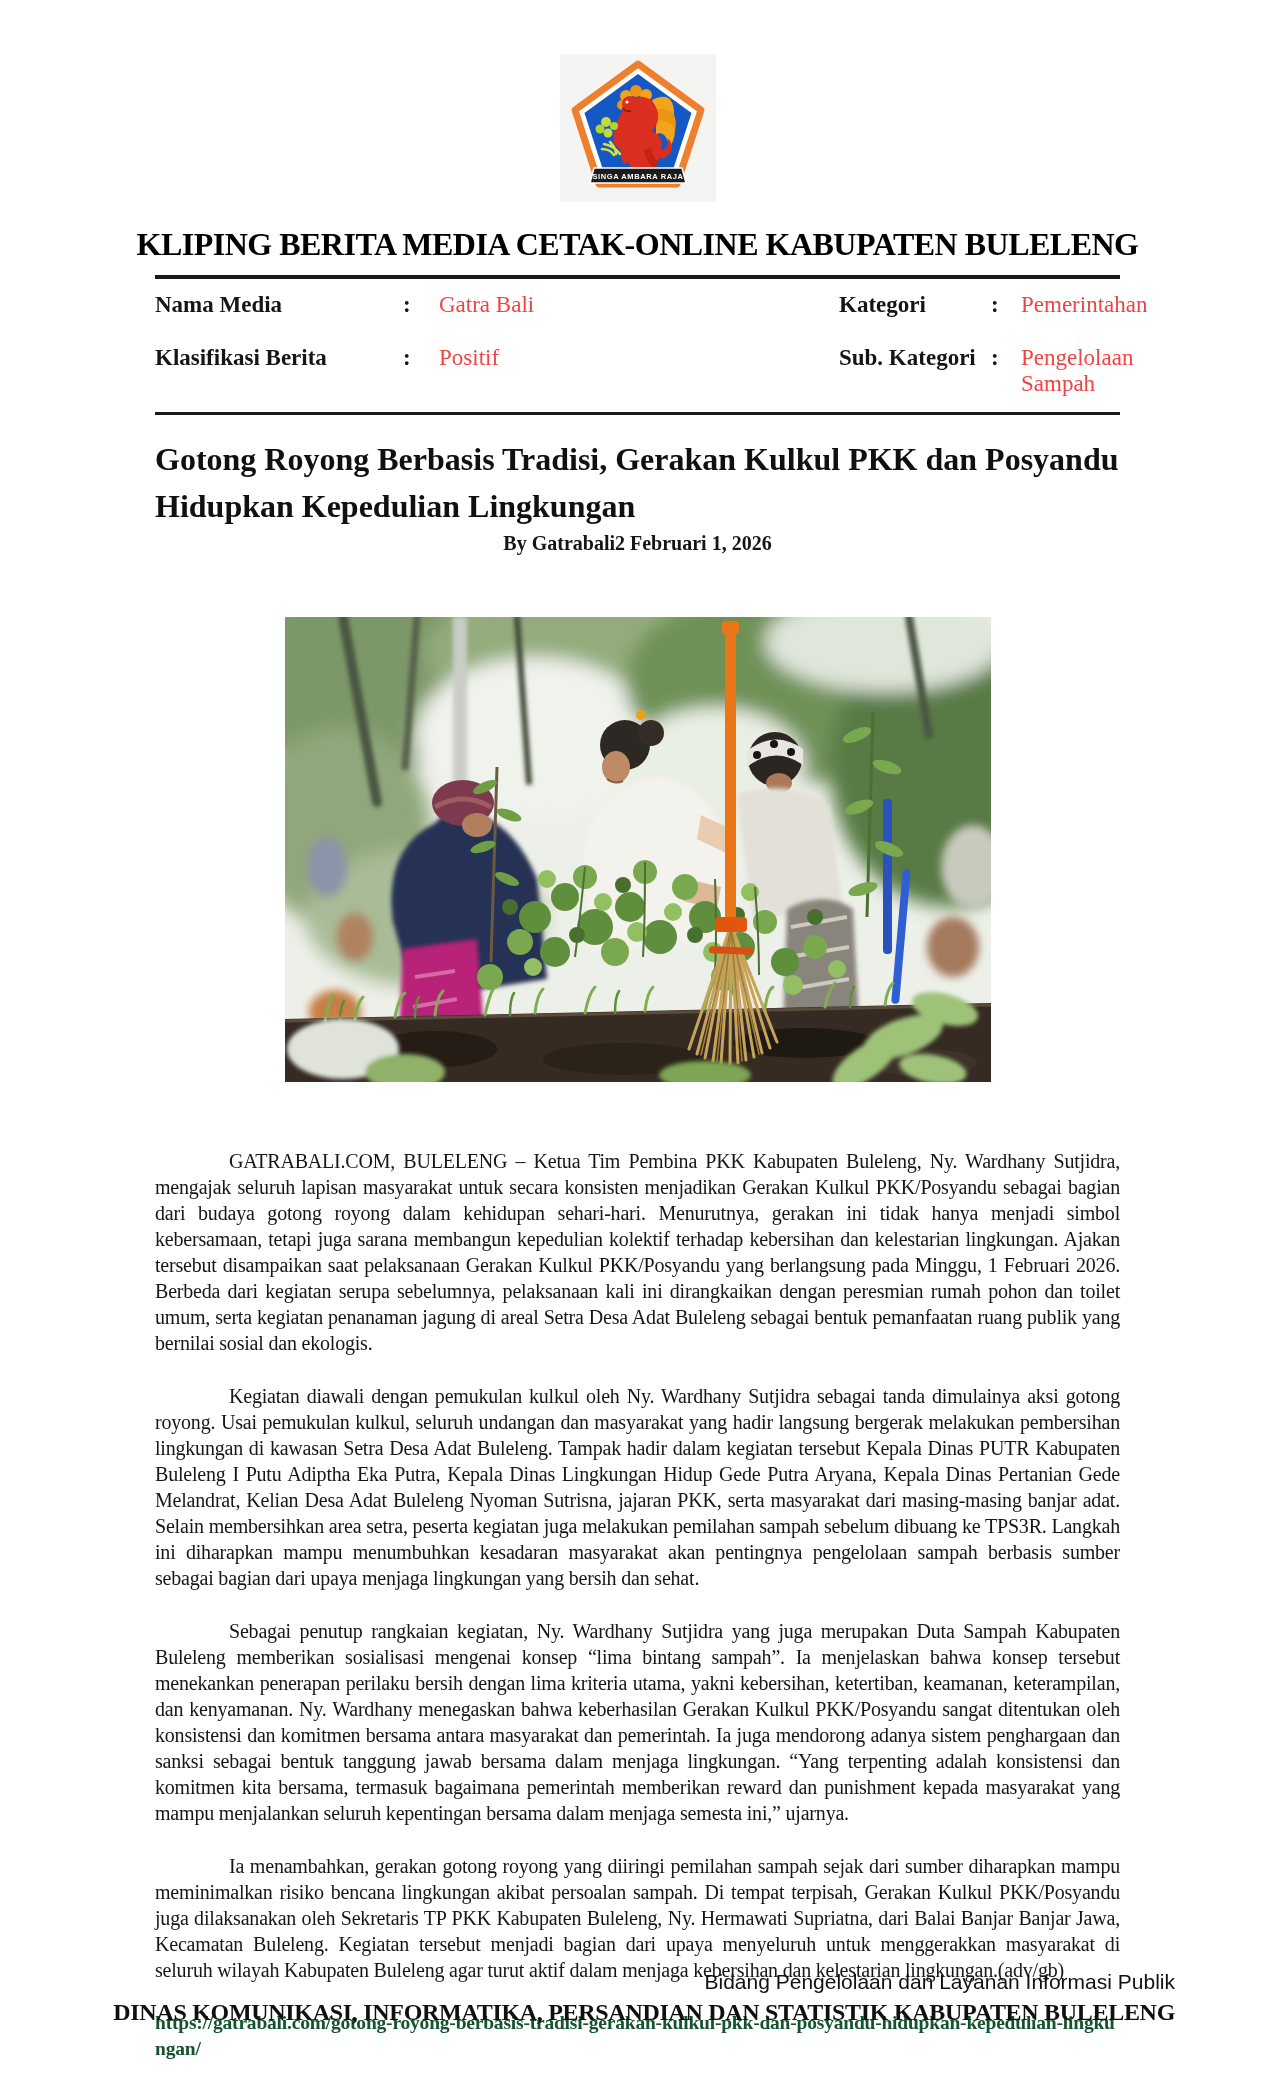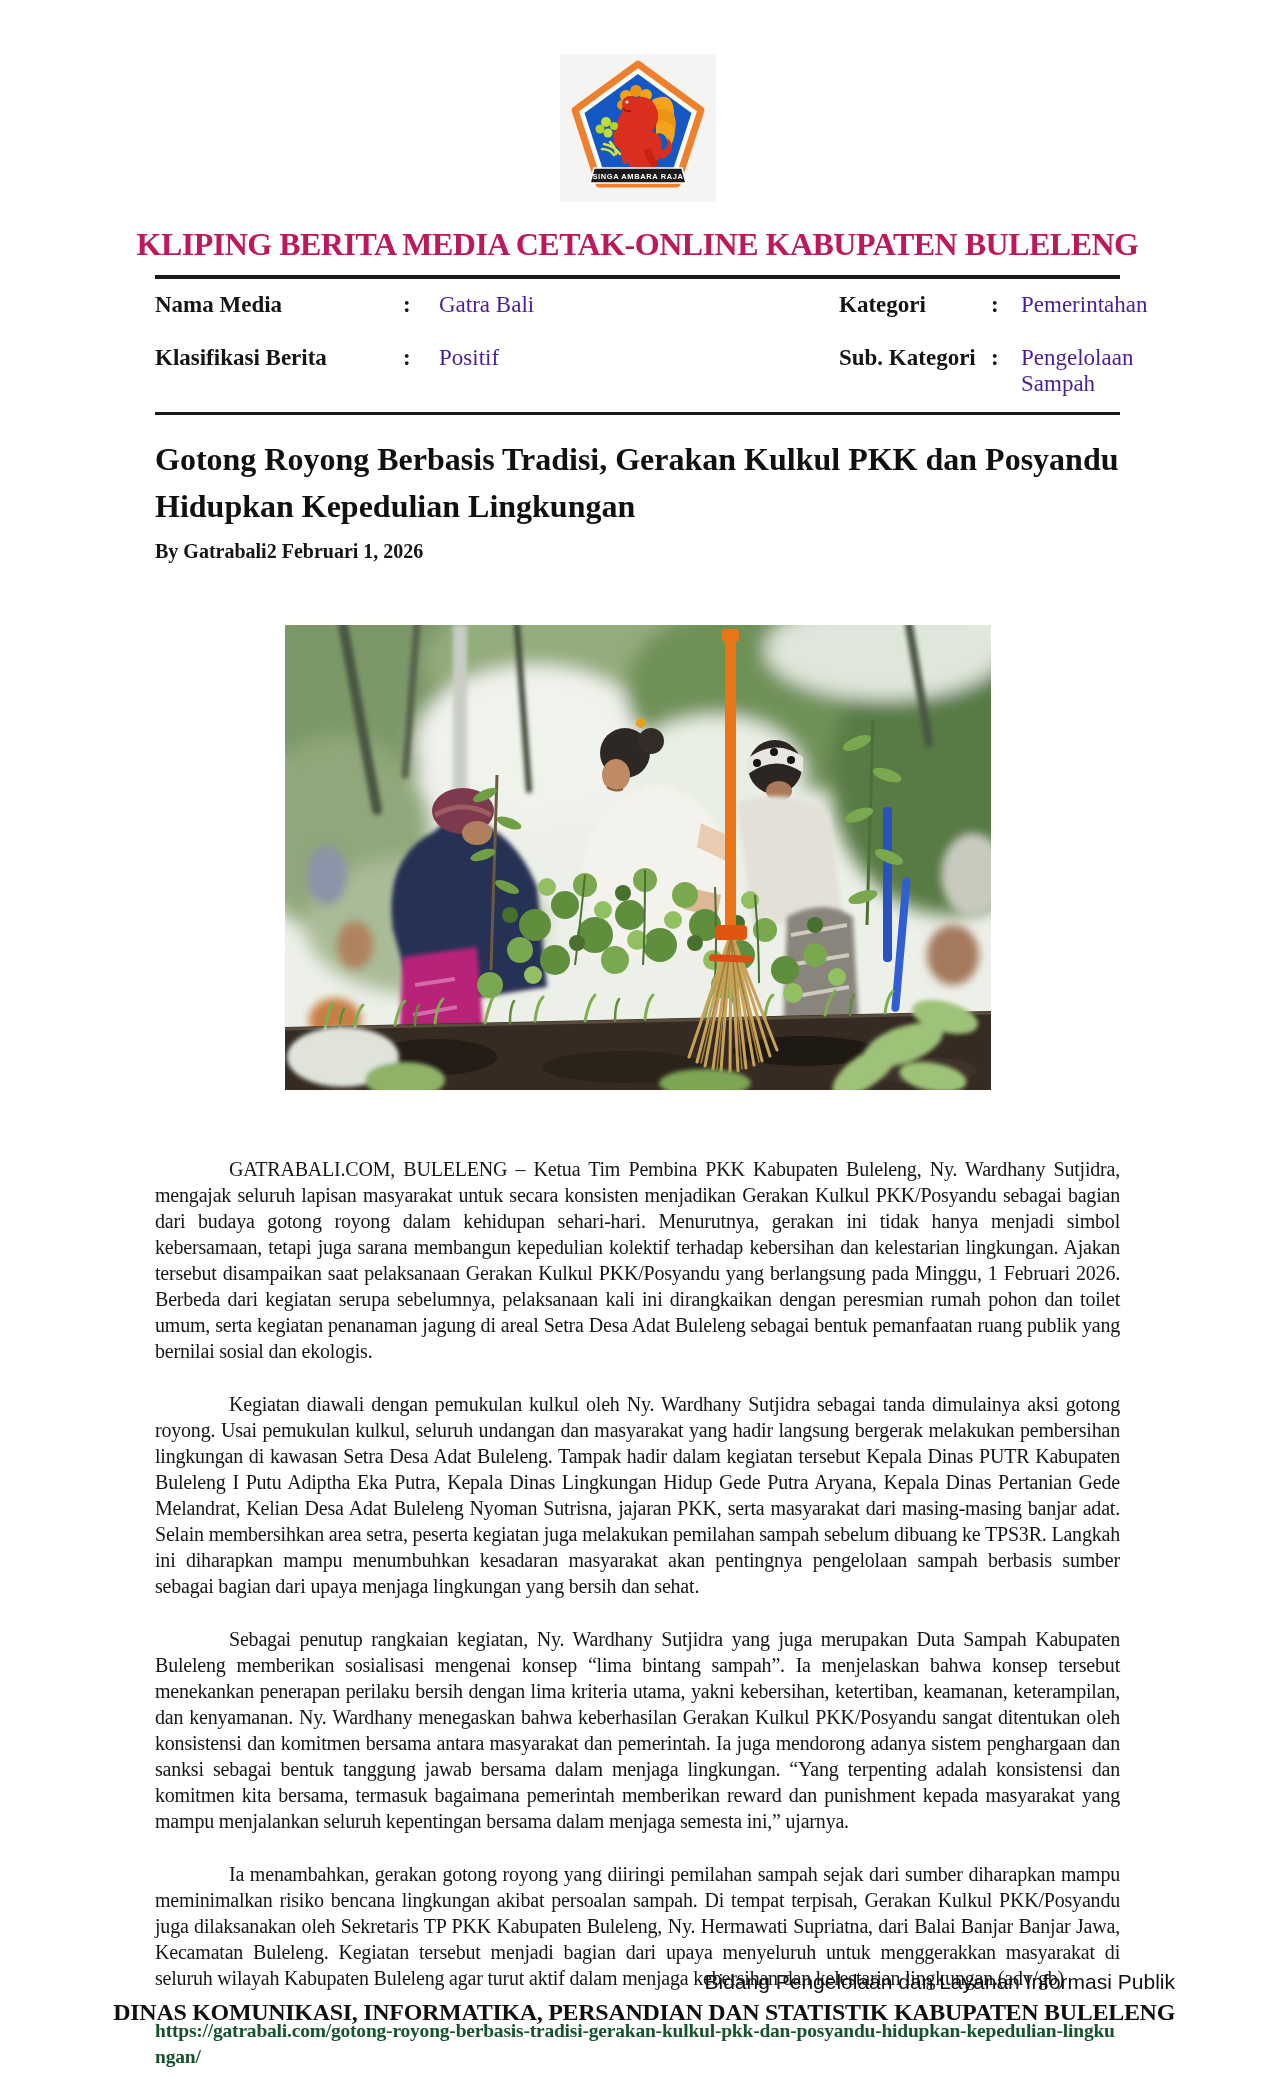--- a/index.html
+++ b/index.html
@@ -3,37 +3,37 @@
 <meta charset="utf-8">
 <style>
   html,body{margin:0;padding:0;background:#ffffff;}
   .page{
     position:relative;width:1075px;height:2100px;margin:0 auto;background:#ffffff;
     font-family:"Liberation Serif", serif;color:#151515;overflow:hidden;
   }
   .logo-wrap{width:156px;margin:54px auto 0;display:block;}
   .page-title{
     margin:20px 0 0;text-align:center;font-size:32px;font-weight:bold;
-    letter-spacing:-0.5px;line-height:36px;color:#be185d;
+    letter-spacing:-0.5px;line-height:36px;color:#000000;
   }
   .content{padding:0 55px;}
   .rule{background:#1a1a1a;width:100%;}
   .rule-4{height:4px;margin-top:13px;}
   .rule-3{height:3px;}
   .meta{
     display:grid;grid-template-columns:248px 36px 400px 152px 30px 1fr;
     padding:13px 0 15px;row-gap:27px;font-size:23px;line-height:26px;
   }
   .meta-label{font-weight:bold;}
   .meta-sep{font-weight:bold;}
-  .meta-value{color:#4c1d95;}
+  .meta-value{color:#ef4444;}
   .article-title{
     margin:21px 0 0;text-align:left;font-weight:bold;font-size:32px;line-height:47px;color:#101010;
   }
-  .byline{margin-top:10px;font-weight:bold;font-size:20px;}
+  .byline{margin-top:2px;text-align:center;font-weight:bold;font-size:20px;}
   .photo-wrap{width:706px;margin:62px auto 0;}
   .photo{display:block;}
   .body{margin-top:66px;font-size:20px;line-height:26px;text-align:justify;color:#161616;letter-spacing:-0.2px;}
   .body p{margin:0 0 27px;text-indent:74px;}
   .source-url{
     display:block;margin-top:4px;font-weight:bold;font-size:19.5px;letter-spacing:-0.2px;
     color:#14532d;text-decoration:none;word-break:break-all;
   }
   .footer{position:absolute;left:0;right:0;top:1970px;text-align:right;}
   .footer-line1{font-family:"Liberation Sans", sans-serif;font-size:21px;color:#111;}

